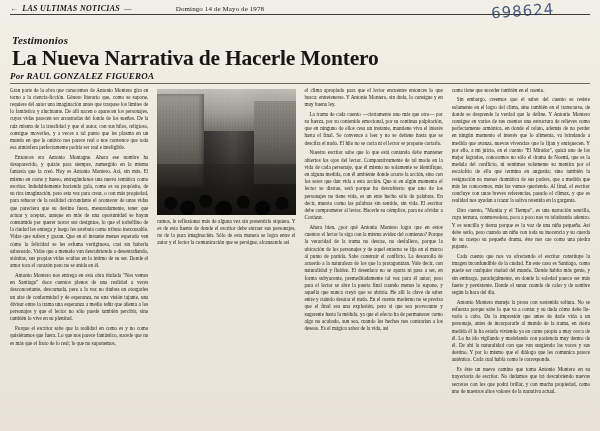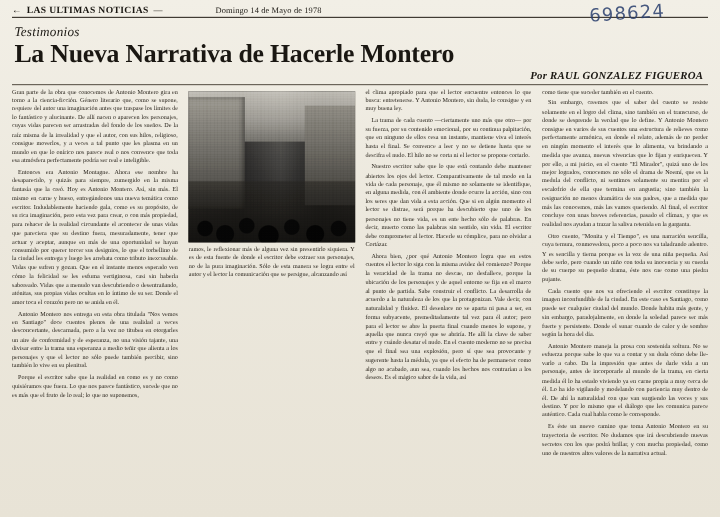--- a/index.html
+++ b/index.html
@@ -33,20 +33,21 @@
     border-bottom: 0.8px solid #403b33;
     padding-bottom: 1px;
     margin-bottom: 3px;
   }
   .runhead .arrow {
     font-size: 8px;
     color: #2e2a24;
   }
   .runhead .pub {
     font-weight: bold;
+    font-style: italic;
     font-size: 8px;
     letter-spacing: 0.3px;
   }
   .runhead .dateline {
     font-size: 7px;
     letter-spacing: 0.1px;
     padding-left: 40px;
   }
 
   
@@ -58,38 +59,37 @@
     font-size: 15px;
     color: #2a3f6e;
     letter-spacing: 1px;
     transform: rotate(-4deg);
     opacity: 0.85;
   }
 
   
   .kicker {
     font-size: 11px;
-    font-weight: normal;
+    font-weight: bold;
     font-style: italic;
-    margin: 6px 0 0 2px;
+    margin: 19px 0 0 2px;
     letter-spacing: 0.2px;
   }
   .headline {
     font-size: 21.5px;
     font-weight: bold;
     letter-spacing: -0.2px;
     line-height: 1.05;
     margin: 1px 0 1px 2px;
     white-space: nowrap;
   }
   .byline {
     font-size: 9px;
     font-weight: bold;
     font-style: italic;
-    text-align: right;
     margin: 0 4px 2px 0;
     letter-spacing: 0.2px;
   }
   .rule {
     border-bottom: 0.7px solid #6b655a;
     margin: 1px 0 3px 0;
   }
 
   
   .columns {

